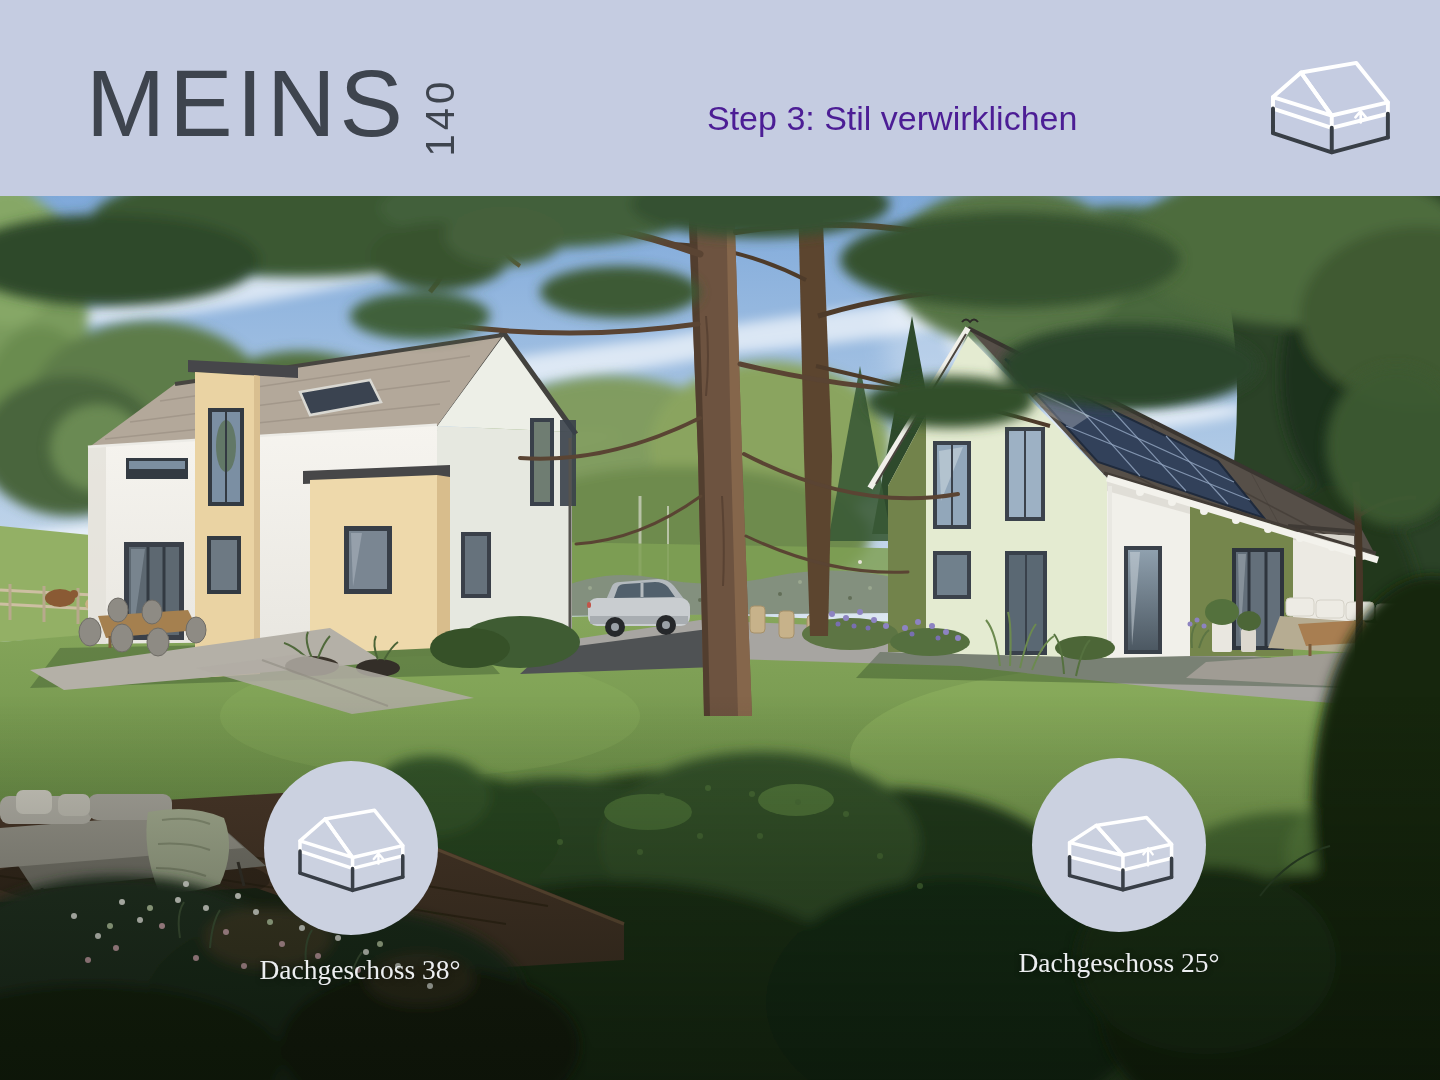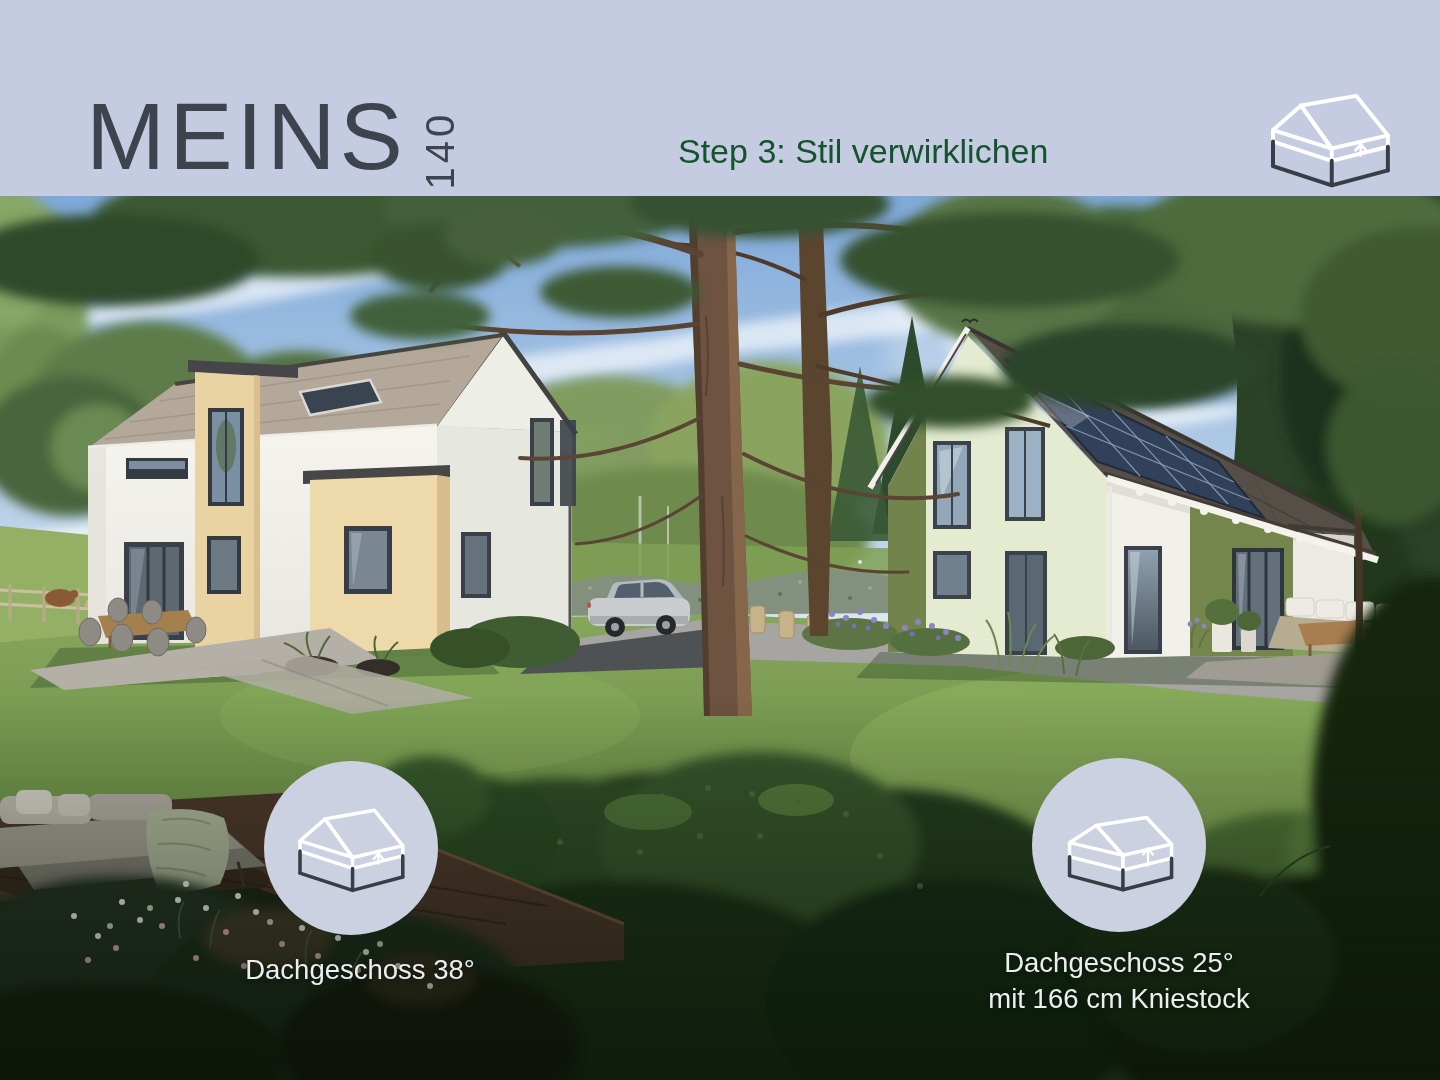--- a/index.html
+++ b/index.html
@@ -2,36 +2,36 @@
 <html><head>
 <meta charset="utf-8">
 <style>
   * { margin:0; padding:0; box-sizing:border-box; }
   html,body { background:#8d94a9; }
   .page {
     position:relative; width:1440px; height:1080px; margin:0 auto;
     font-family:"Liberation Sans","DejaVu Sans",sans-serif;
     background:#c5cce1; overflow:hidden;
   }
-  .header { position:absolute; top:0; left:0; width:1440px; height:196px; background:#c5cce1;margin-top:33px; }
+  .header { position:absolute; top:0; left:0; width:1440px; height:196px; background:#c5cce1; }
   .logo { position:absolute; left:86px; top:56px; display:flex; align-items:flex-start; }
   .brand { font-size:95px; font-weight:300; letter-spacing:4px; color:#3e444e; line-height:1.0; }
   .brand-num-box { width:54px; height:118px; position:relative; margin-left:6px; margin-top:2px; }
   .brand-num { position:absolute; left:50%; top:50%; transform:translate(-50%,-50%) rotate(-90deg);
     font-size:40px; font-weight:300; letter-spacing:4px; color:#3e444e; white-space:nowrap; }
-  .step-title { position:absolute; left:678px; top:99px; font-size:34px; color:#14532d; }
+  .step-title { position:absolute; left:707px; top:99px; font-size:34px; color:#4c1d95; }
   .header-icon { position:absolute; right:44px; top:48px; }
   .scene { position:absolute; top:196px; left:0; width:1440px; height:884px; }
   .scene > svg.photo { display:block; }
   .badge { position:absolute; width:174px; height:174px; border-radius:50%;
     background:#cbd1e0; display:flex; align-items:center; justify-content:center; cursor:pointer; }
   .badge-left { left:264px; top:565px; }
   .badge-right { left:1032px; top:562px; }
   .scene-label { position:absolute; width:440px; text-align:center; color:#eceef0;
-    font-size:27.5px; line-height:1.32; text-shadow:0 1px 6px rgba(0,0,0,.45); }
+    font-size:27.5px; line-height:1.32; text-shadow:0 1px 6px rgba(0,0,0,.45);font-family:Liberation Serif, serif; }
   .label-left { left:140px; top:756px; }
   .label-right { left:899px; top:749px;text-align:center; }
 </style>
 </head>
 <body>
 
 <div class="page">
 
   <div class="header">
     <div class="logo">
@@ -552,16 +552,15 @@
           <path d="M12,104 L80,122 L142,106"></path>
         </g>
       </svg>
     </div>
 
     <div class="scene-label label-left">
       <div>Dachgeschoss 38°</div>
     </div>
     <div class="scene-label label-right">
       <div>Dachgeschoss 25°</div>
-      <div>mit 166 cm Kniestock</div>
     </div>
   </div>
 </div>
 
 </body></html>

